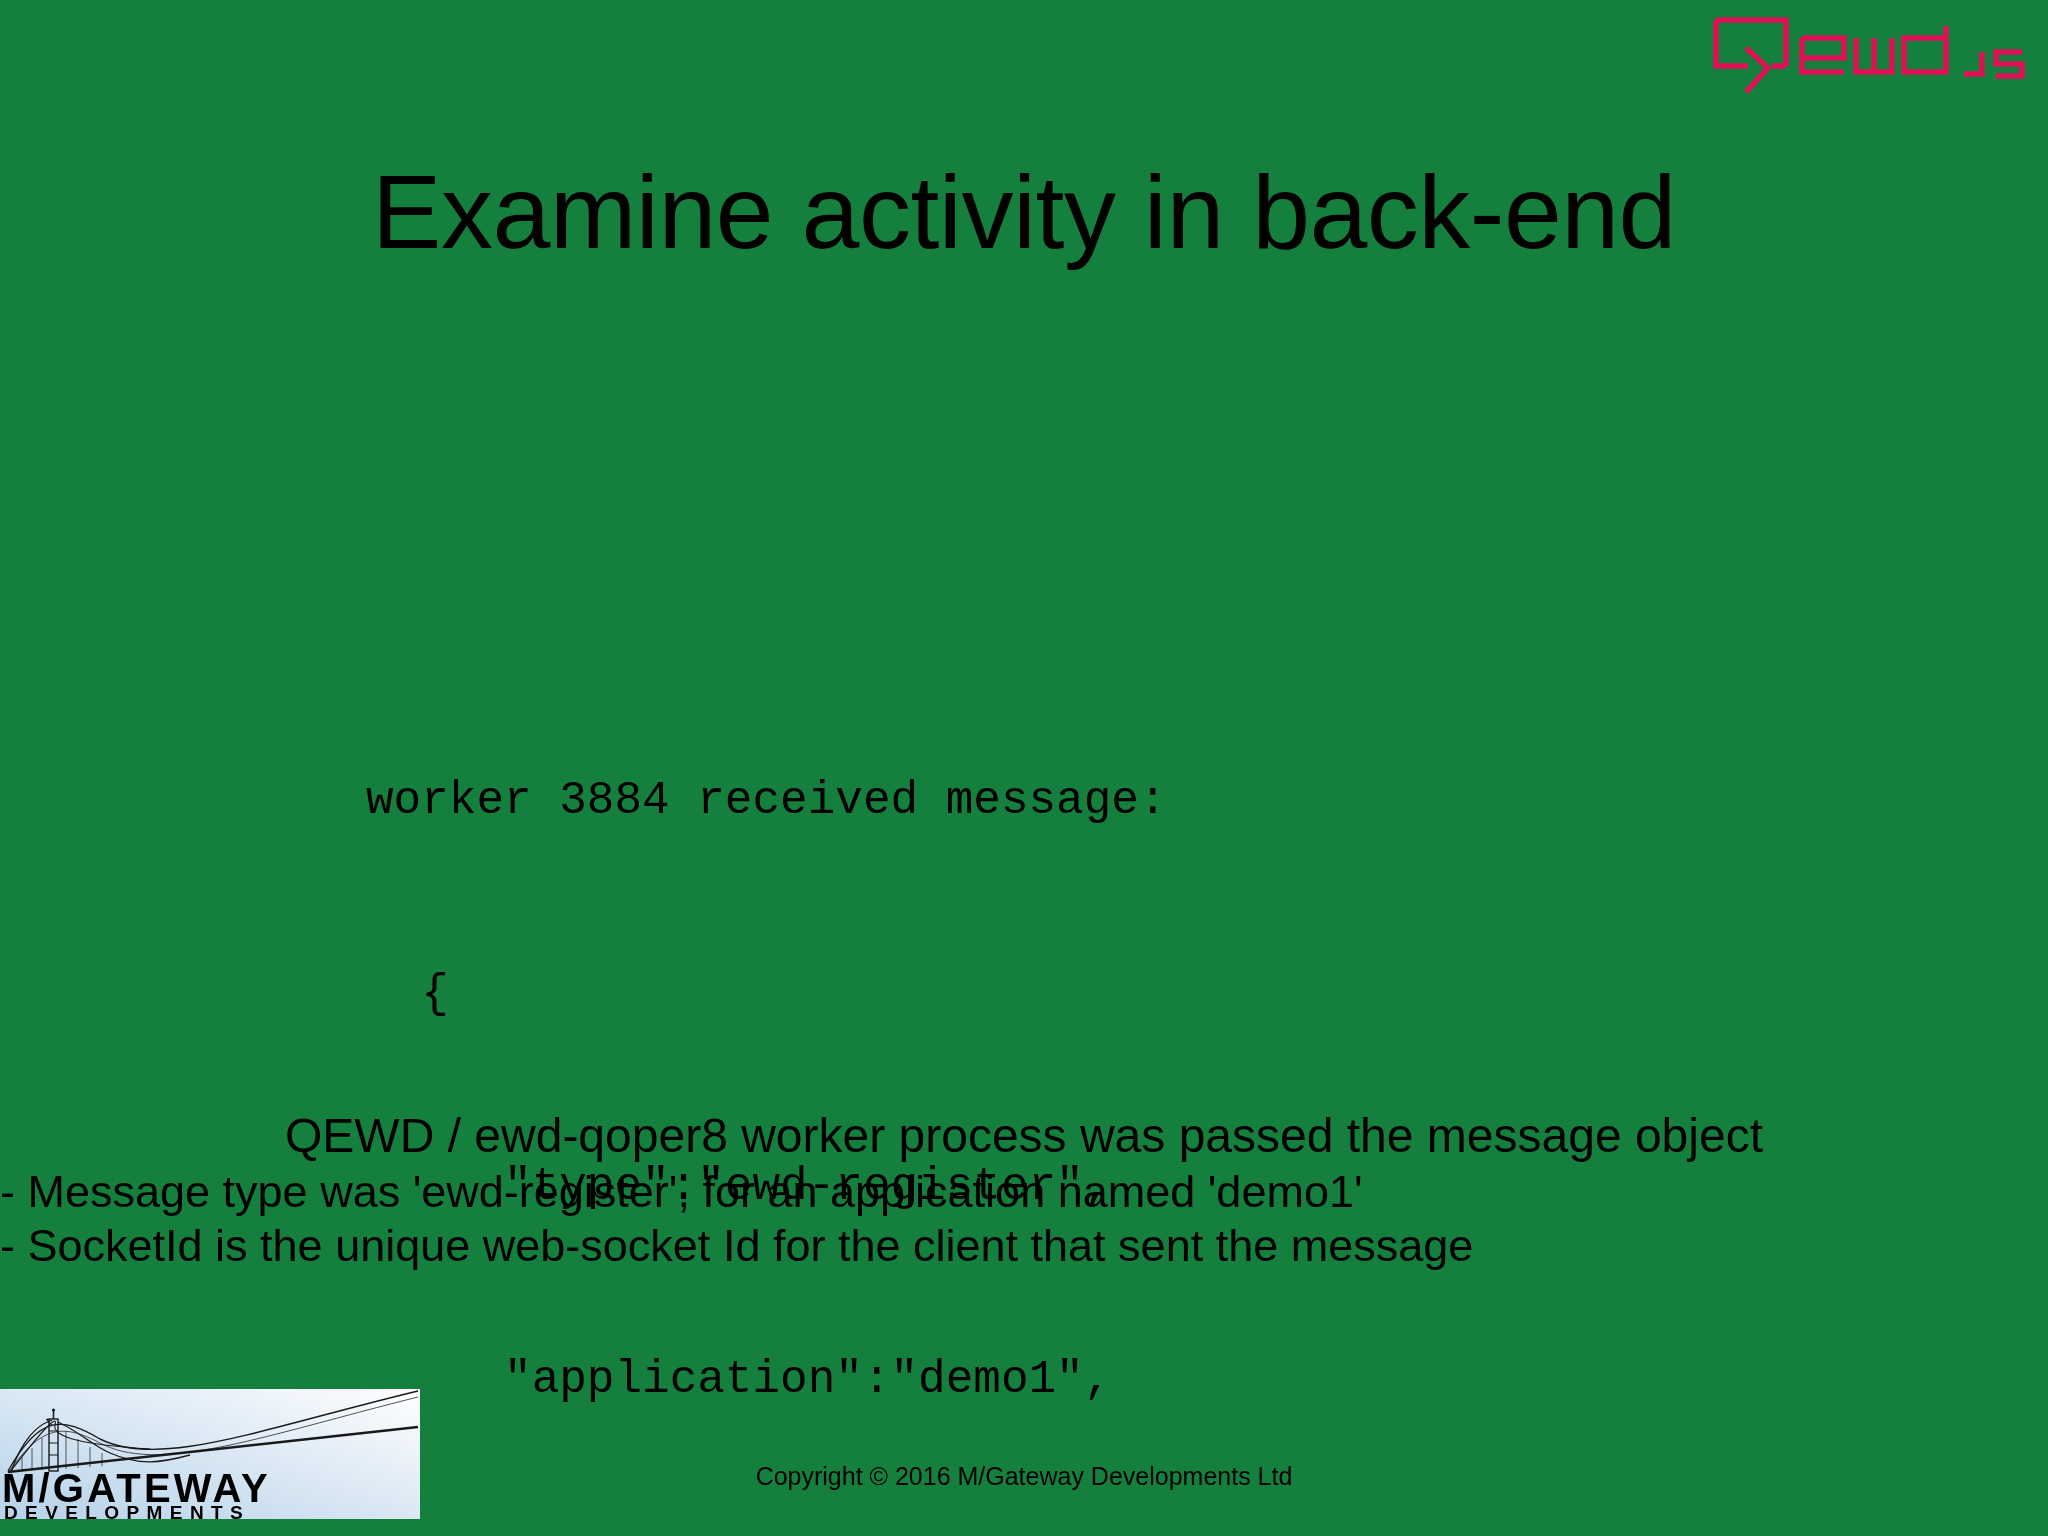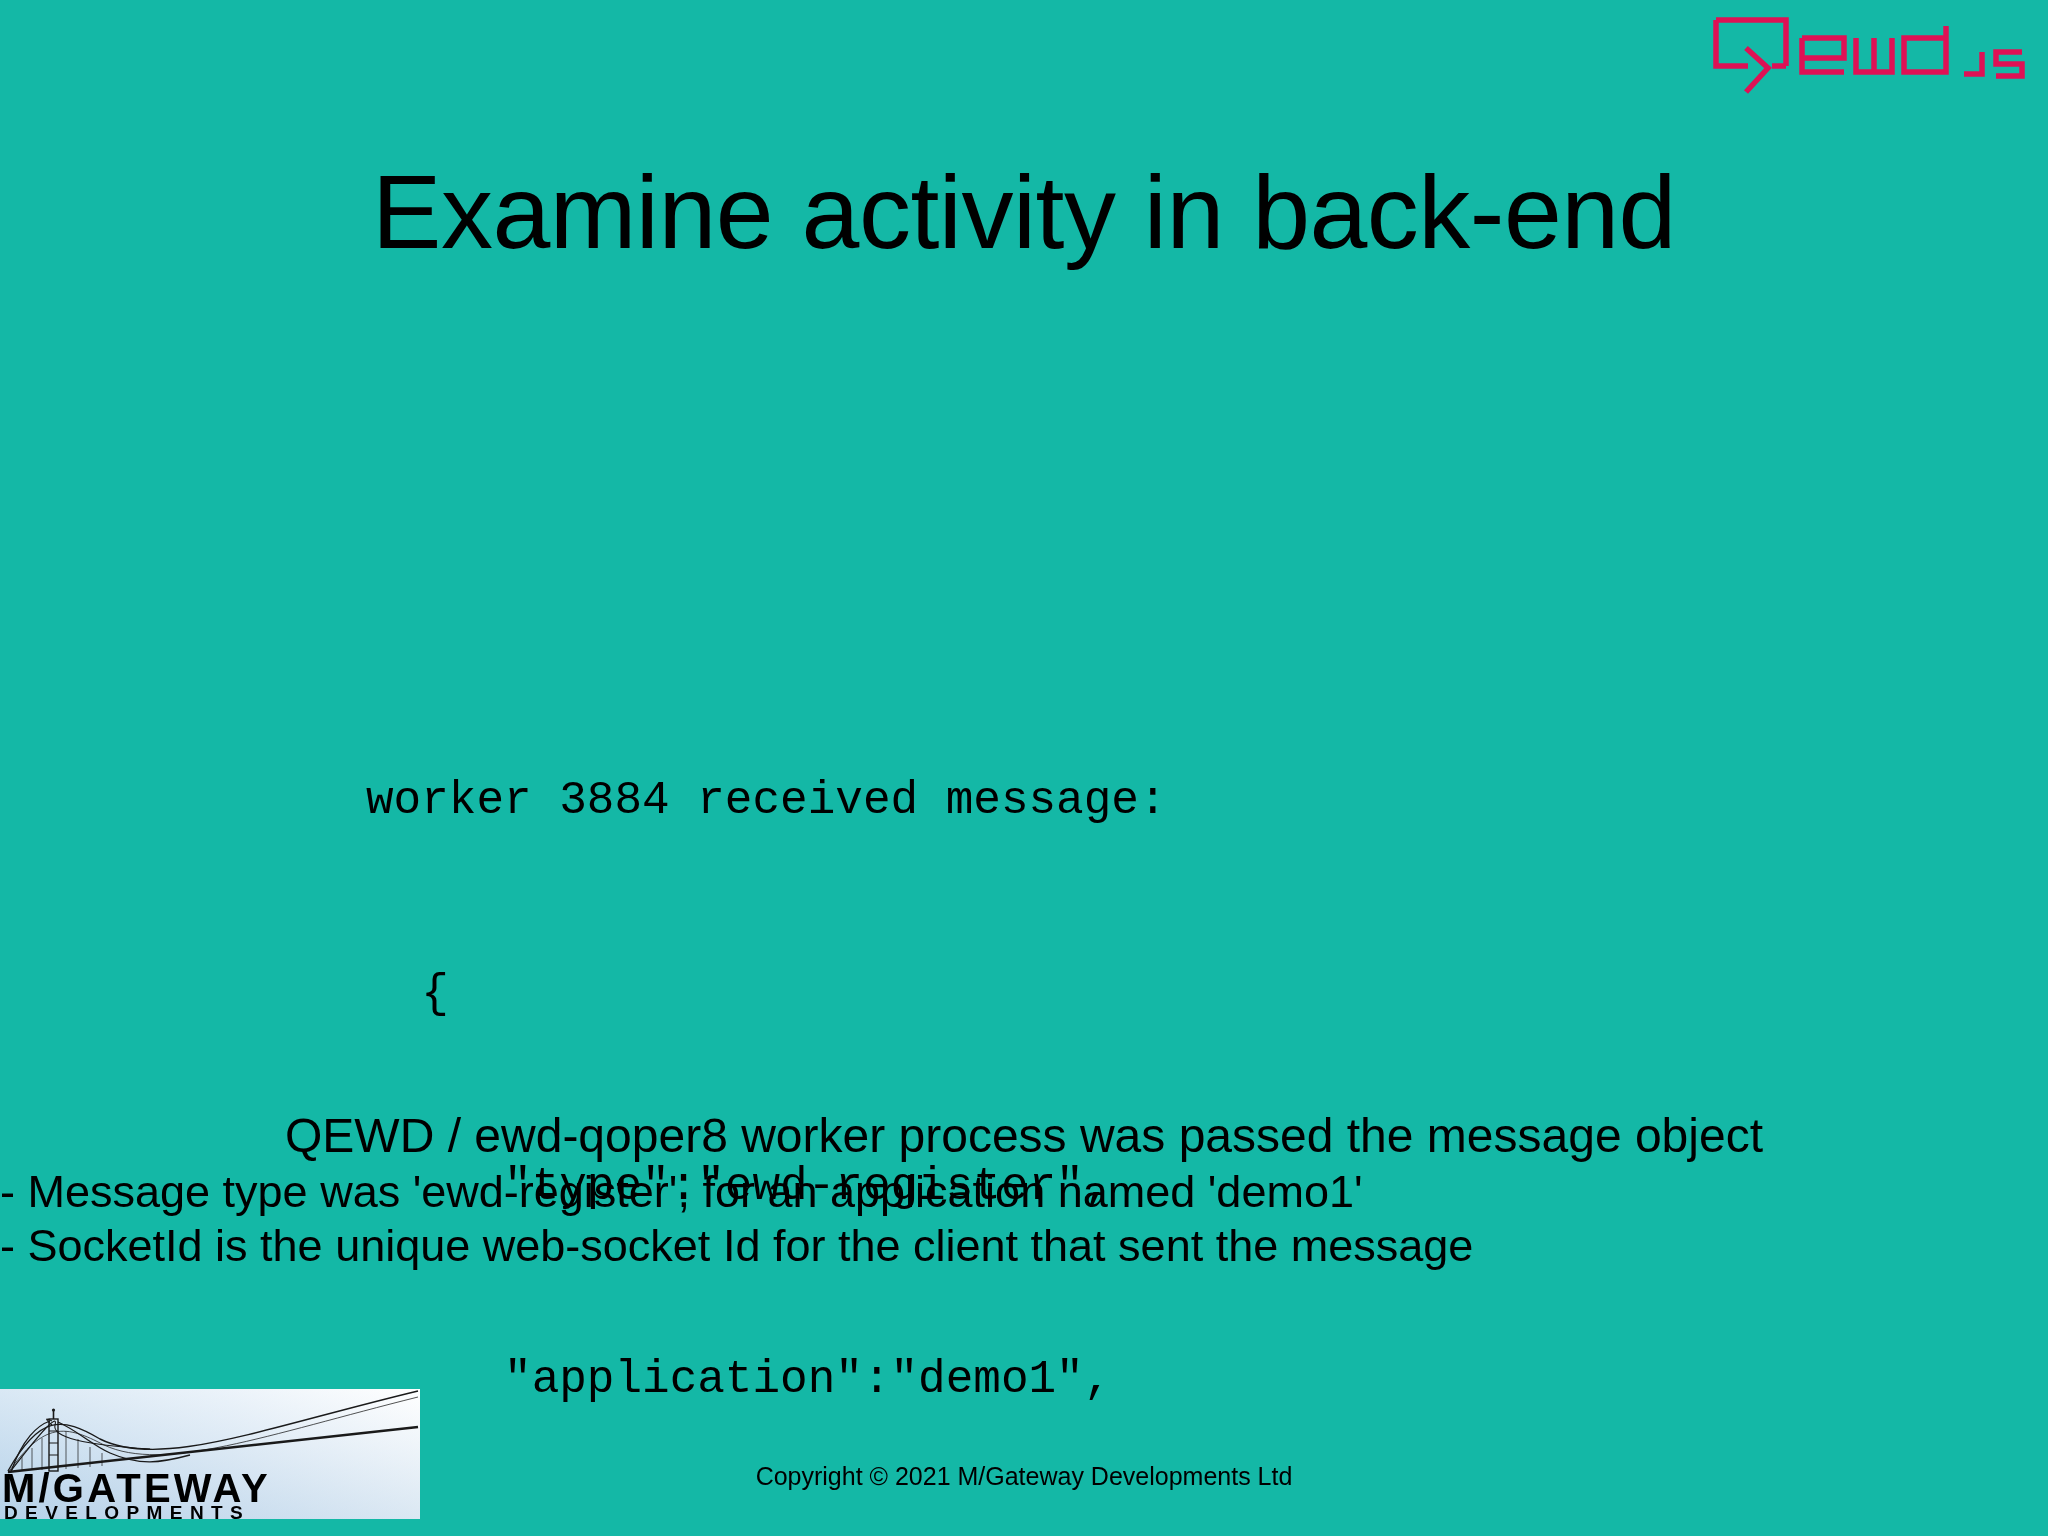--- a/index.html
+++ b/index.html
@@ -8,21 +8,21 @@
     padding: 0;
     background: #ffffff;
   }
   body {
     font-family: "Liberation Sans", sans-serif;
   }
   #slide {
     position: relative;
     width: 2048px;
     height: 1536px;
-    background: #14b8a6;
+    background: #15803d;
     overflow: hidden;
   }
 
   
   #qewd-logo {
     position: absolute;
     top: 8px;
     right: 18px;
     width: 320px;
     height: 92px;
@@ -151,21 +151,21 @@
     
     
   </div>
 
   <div id="explain">
     <span class="headline">QEWD / ewd-qoper8 worker process was passed the message object</span>
     <span class="sub">- Message type was 'ewd-register', for an application named 'demo1'</span>
     <span class="sub">- SocketId is the unique web-socket Id for the client that sent the message</span>
   </div>
 
-  <div id="copyright">Copyright © 2021 M/Gateway Developments Ltd</div>
+  <div id="copyright">Copyright © 2016 M/Gateway Developments Ltd</div>
 
   <div id="mgateway-logo">
     <svg viewBox="0 0 420 150" xmlns="http://www.w3.org/2000/svg">
       <defs>
         <linearGradient id="mgGrad" x1="0" y1="0" x2="1" y2="0">
           <stop offset="0%" stop-color="#BBD6EC"></stop>
           <stop offset="55%" stop-color="#DDEAF6"></stop>
           <stop offset="100%" stop-color="#FFFFFF"></stop>
         </linearGradient>
         <linearGradient id="mgGradV" x1="0" y1="0" x2="0" y2="1">

